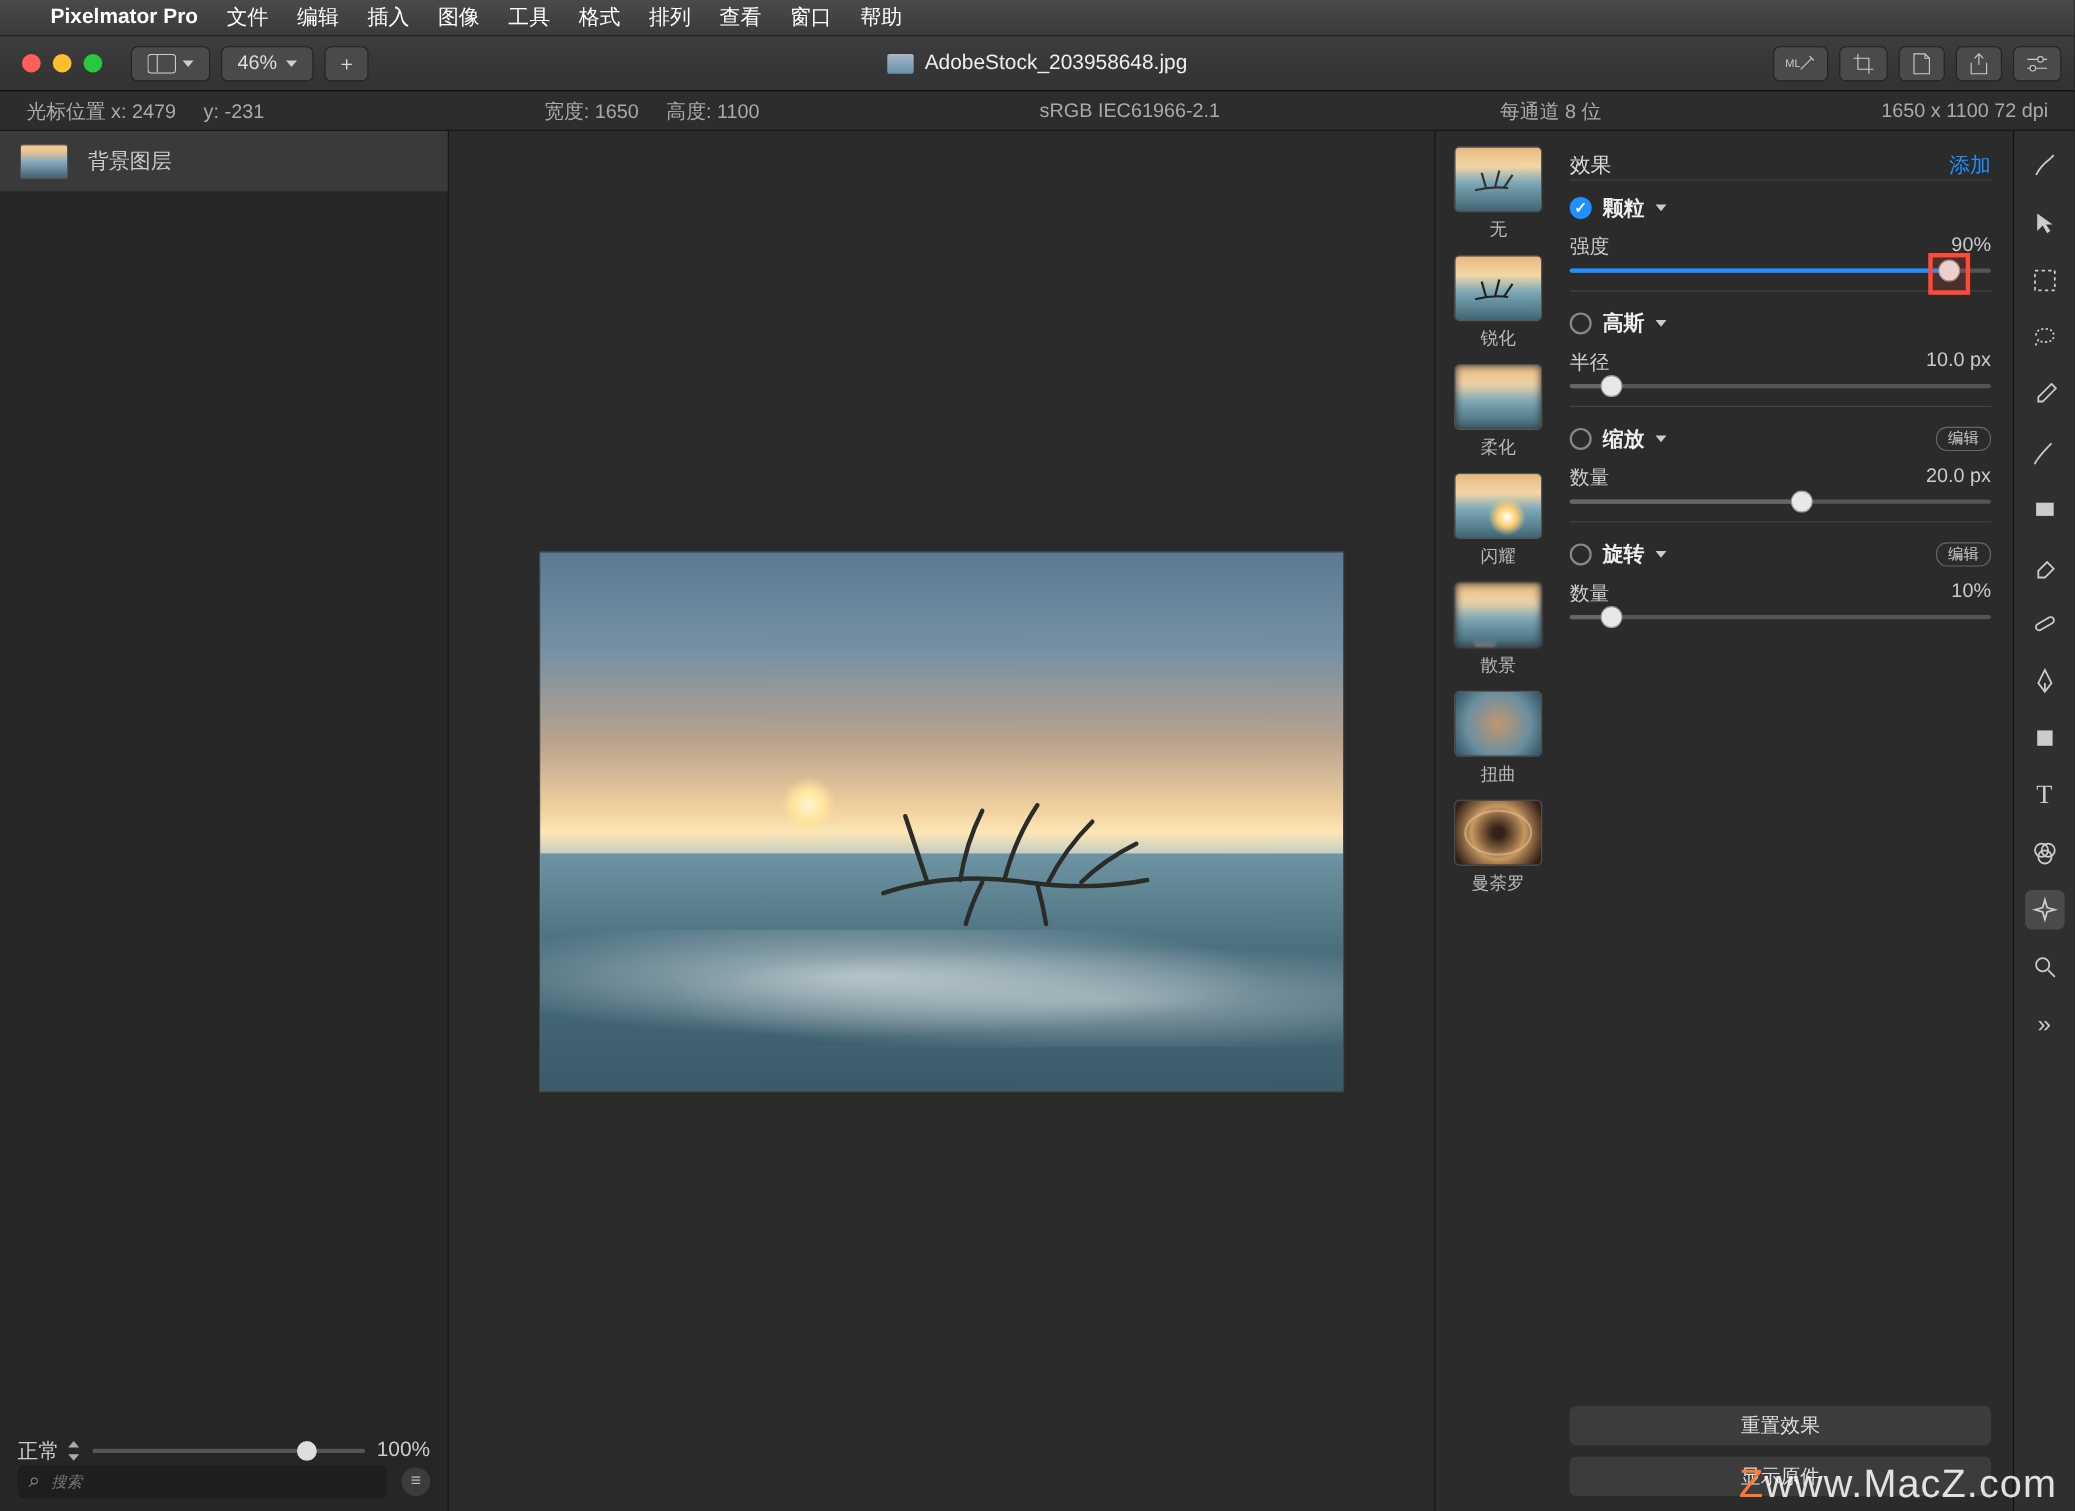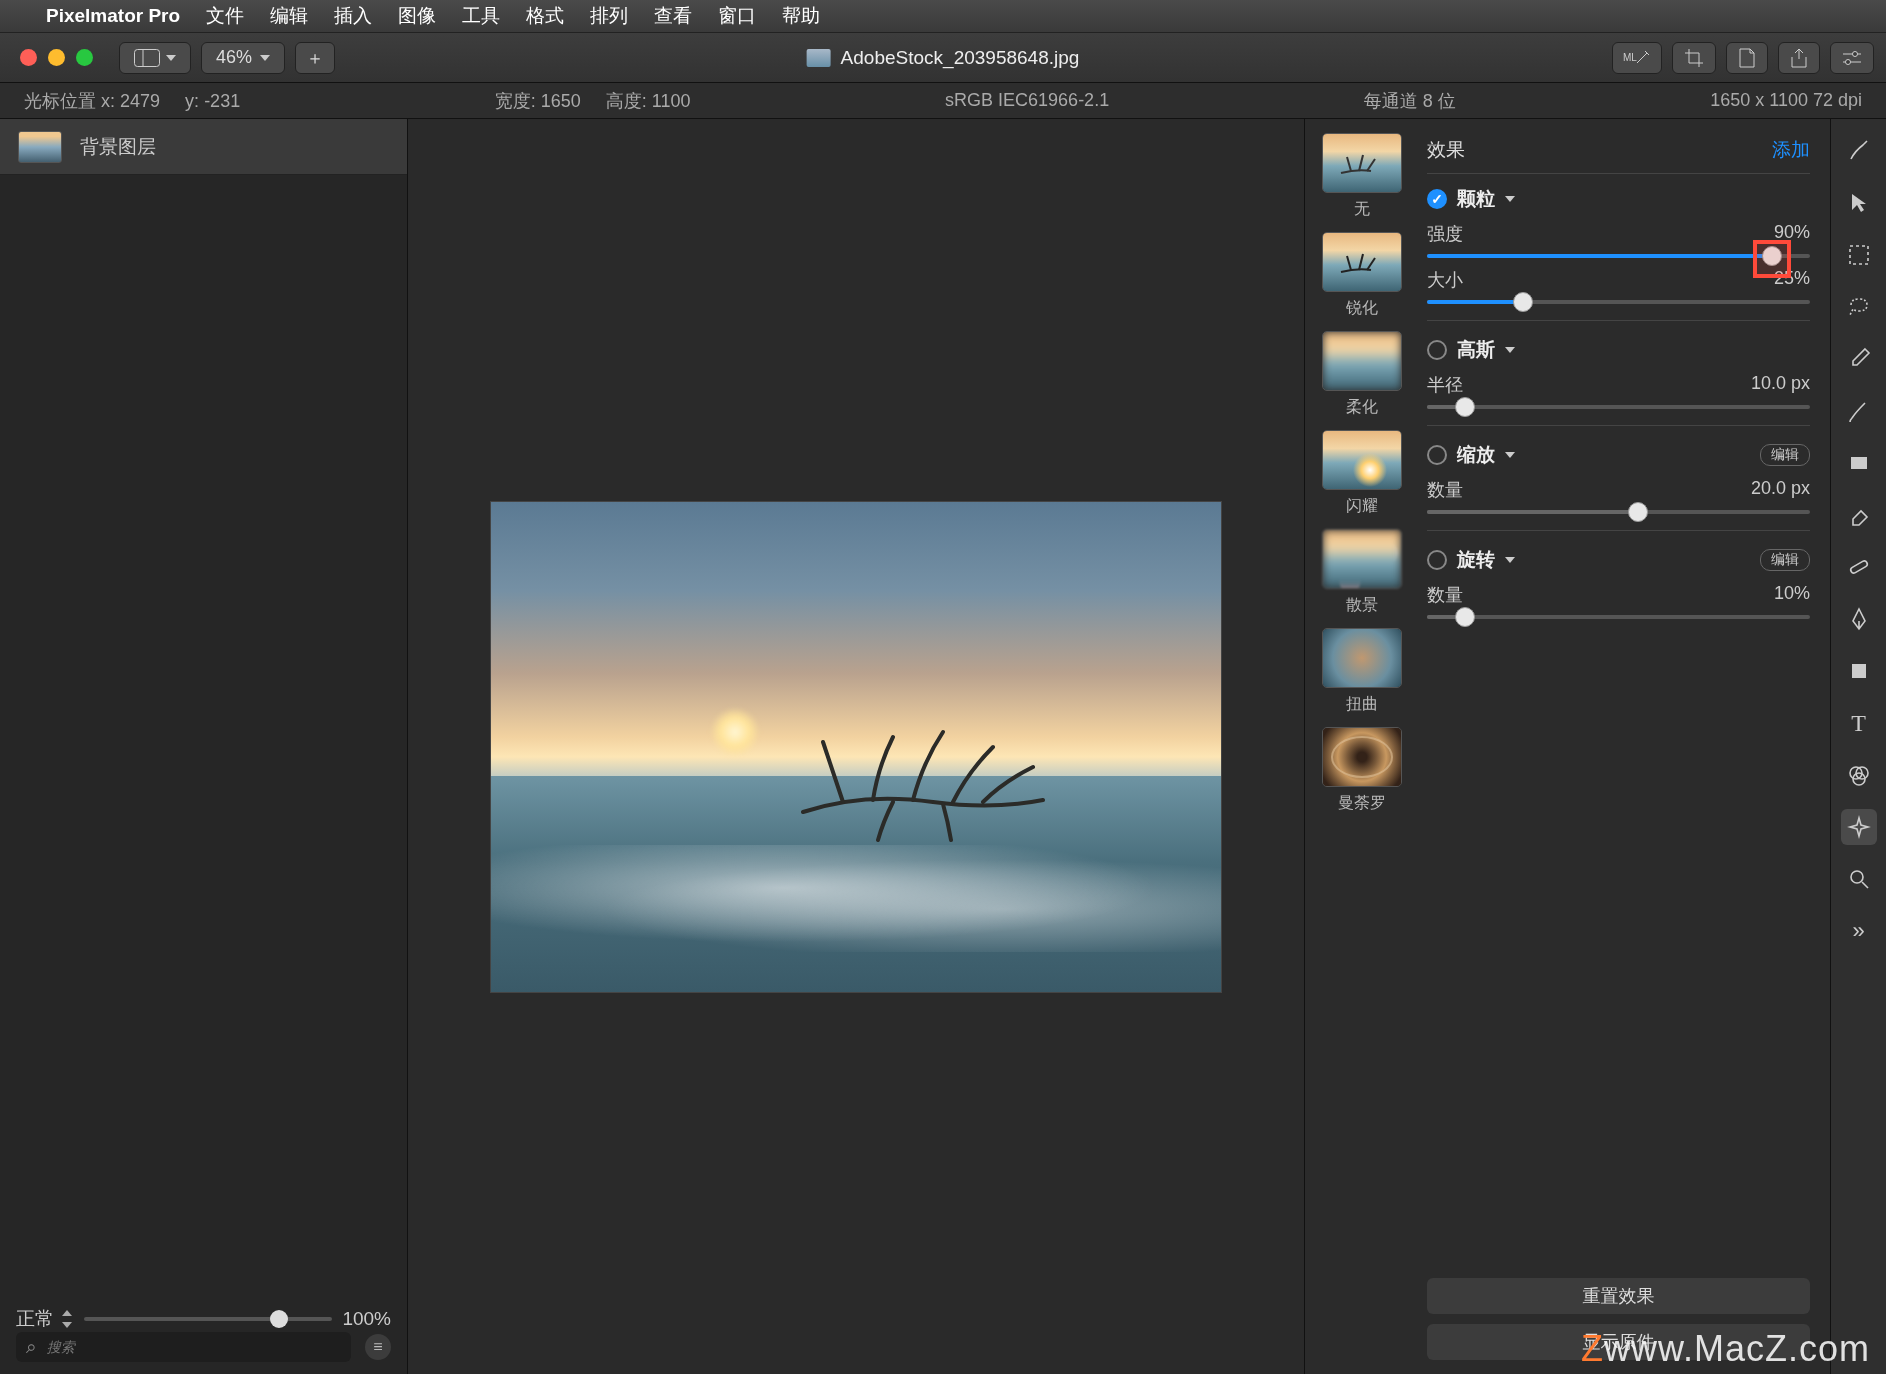--- a/index.html
+++ b/index.html
@@ -73,21 +73,21 @@
 .pt-flare::after { content: ""; position: absolute; left: 35%; top: 32%; width: 40px; height: 40px; background: radial-gradient(circle,#fff,#ffd070 30%,transparent 60%); }
 .pt-bokeh::before { content: ""; position: absolute; left: 8px; top: 8px; width: 18px; height: 18px; border-radius: 50%; background: rgba(255,210,150,0.7); box-shadow: 30px 20px 0 4px rgba(255,180,150,0.6), 10px 34px 0 2px rgba(240,160,160,0.7), 46px 6px 0 3px rgba(200,200,255,0.5); }
 .pt-bokeh { filter: blur(1px); }
 .pt-twirl { background: radial-gradient(circle,#c09870, #6a8fa0 60%, #2f4f5e); }
 .pt-mandala { background: radial-gradient(circle,#332218 10%, #7a5a3a 30%, #c89860 50%, #7a5a3a 70%, #332218 90%); }
 .pt-mandala::after { content: ""; position: absolute; inset: 8px; border: 2px solid rgba(220,190,150,0.6); border-radius: 50%; }
 .preset-label { font-size: 16px; color: #bbb; }
 .preset-tree { position: absolute; left: 50%; top: 52%; transform: translate(-50%,-50%); }
 
 .fx-controls { flex: 1; padding: 18px 20px 14px 8px; display: flex; flex-direction: column; gap: 12px; overflow: hidden; }
-.fx-header { display: flex; align-items: center; justify-content: space-between; padding-bottom: 10px; border-bottom: 1px solid #444; }
+.fx-header { display: flex; align-items: center; justify-content: space-between; padding-bottom: 0; border-bottom: 1px solid #444; }
 .fx-header .title { color: #ddd; }
 .add-link { color: #1e90ff; }
 .fx-section { display: flex; flex-direction: column; gap: 10px; }
 .fx-title { display: flex; align-items: center; gap: 10px; font-weight: 600; color: #eee; }
 .fx-title .check-on { width: 20px; height: 20px; border-radius: 50%; background: #1e90ff; display: flex; align-items: center; justify-content: center; color: #fff; font-size: 14px; }
 .fx-title .check-off { width: 20px; height: 20px; border-radius: 50%; border: 2px solid #888; }
 .chev-down { width: 0; height: 0; border-left: 5px solid transparent; border-right: 5px solid transparent; border-top: 6px solid #ccc; }
 .fx-title .edit-pill { margin-left: auto; padding: 1px 10px; border: 1px solid #666; border-radius: 10px; font-size: 14px; color: #ccc; font-weight: 400; }
 .slider-row .labels { display: flex; justify-content: space-between; color: #ccc; font-size: 18px; }
 .slider-track { height: 4px; background: #555; border-radius: 2px; position: relative; margin-top: 8px; }
@@ -350,30 +350,20 @@
             <div class="labels">
                 <span>强度</span>
                 <span>90%</span>
               </div>
             <div class="slider-track">
               <div class="fill" style="width:90%"></div>
               <div class="knob" style="left:90%"></div>
               <div class="highlight-box fx-slider-highlight" style="left:90%"></div>
             </div>
           </div>
-          <div class="slider-row">
-            <div class="labels">
-                <span>大小</span>
-                <span>25%</span>
-              </div>
-            <div class="slider-track">
-              <div class="fill" style="width:25%"></div>
-              <div class="knob" style="left:25%"></div>
-            </div>
-          </div>
         </div>
         <hr class="sep">
 
         <div class="fx-section">
           <div class="fx-title">
             <span class="check-off"></span>
             <span>高斯</span>
             <span class="chev-down"></span>
           </div>
           <div class="slider-row">

